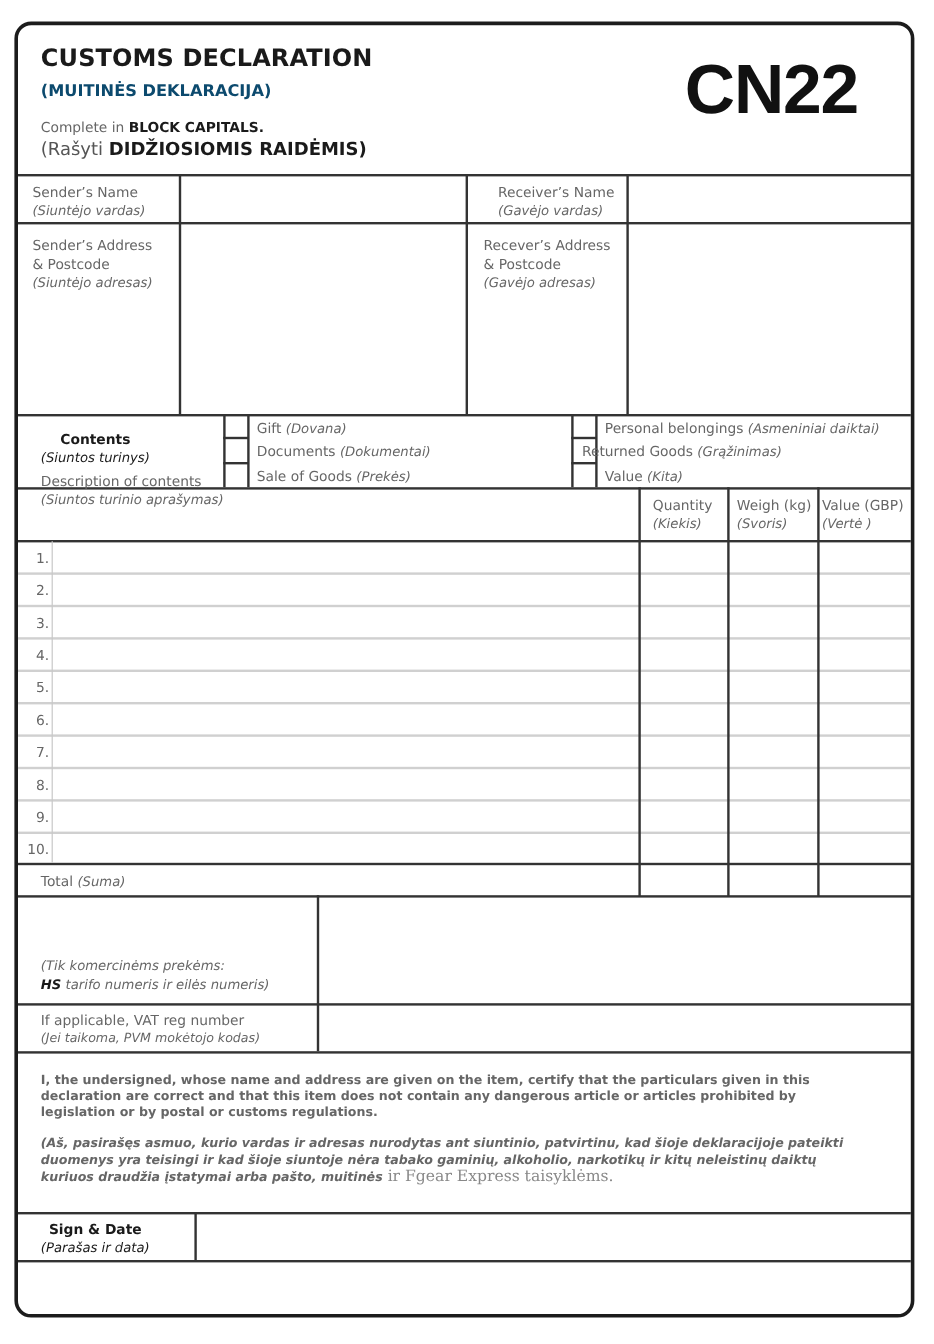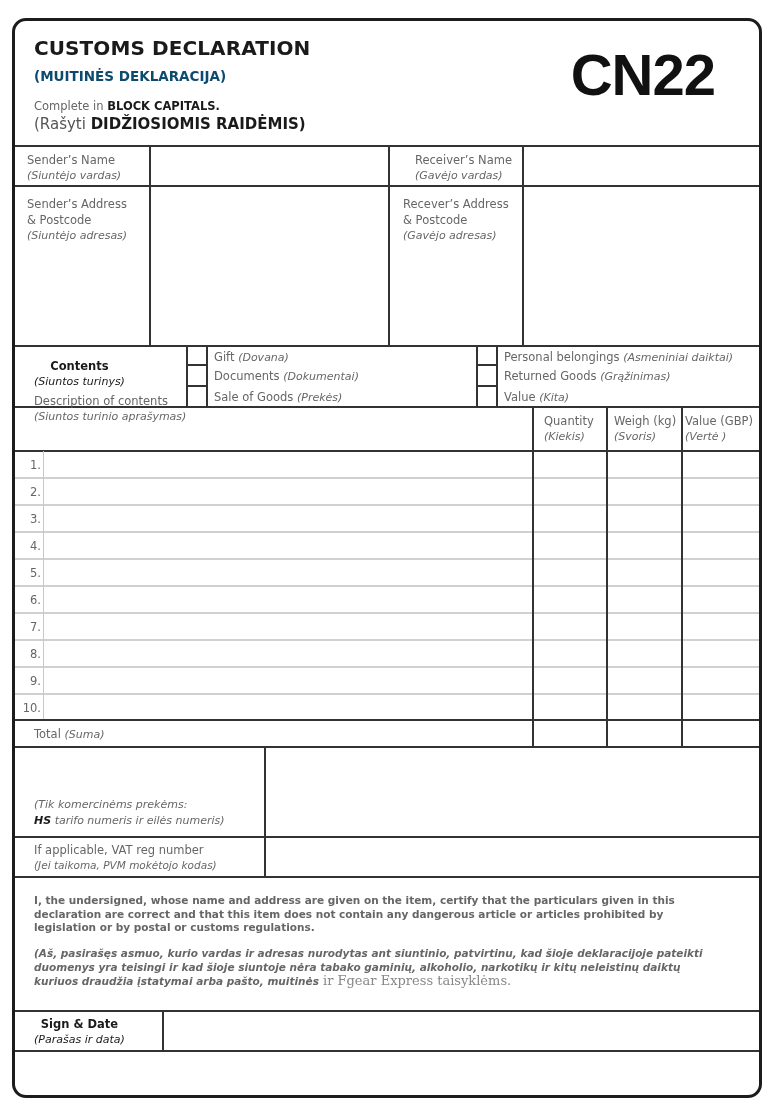--- a/index.html
+++ b/index.html
@@ -106,21 +106,21 @@
 
   <div class="vl" style="left:461px;top:324px;height:61px;"></div>
   <div class="vl" style="left:481px;top:324px;height:61px;"></div>
   <div class="hl" style="left:461px;top:343px;width:21px;"></div>
   <div class="hl" style="left:461px;top:364px;width:21px;"></div>
   <div class="cb" style="left:463px;top:326px;"></div>
   <div class="cb" style="left:463px;top:345px;"></div>
   <div class="cb" style="left:463px;top:366px;"></div>
 
   <div class="opt" style="left:489px;top:329px;"><span>Personal belongings </span><i>(Asmeniniai daiktai)</i></div>
-  <div class="opt" style="left:489px;top:348px;"><span>Returned Goods </span><i>(Grąžinimas)</i></div>
+  <div class="opt" style="left:470px;top:348px;"><span>Returned Goods </span><i>(Grąžinimas)</i></div>
   <div class="opt" style="left:489px;top:369px;"><span>Value </span><i>(Kita)</i></div>
 
   <div class="vl" style="left:517px;top:385px;height:341px;"></div>
   <div class="vl" style="left:591px;top:385px;height:341px;"></div>
   <div class="vl" style="left:666px;top:385px;height:341px;"></div>
   <div class="vl-light" style="left:28px;top:430px;height:268px;"></div>
 
   <div class="abs lbl" style="left:19px;top:372px;"><span>Description of contents</span><i>(Siuntos turinio aprašymas)</i></div>
   <div class="abs lbl" style="left:529px;top:392px;"><span>Quantity</span><i>(Kiekis)</i></div>
   <div class="abs lbl" style="left:599px;top:392px;"><span>Weigh (kg)</span><i>(Svoris)</i></div>

